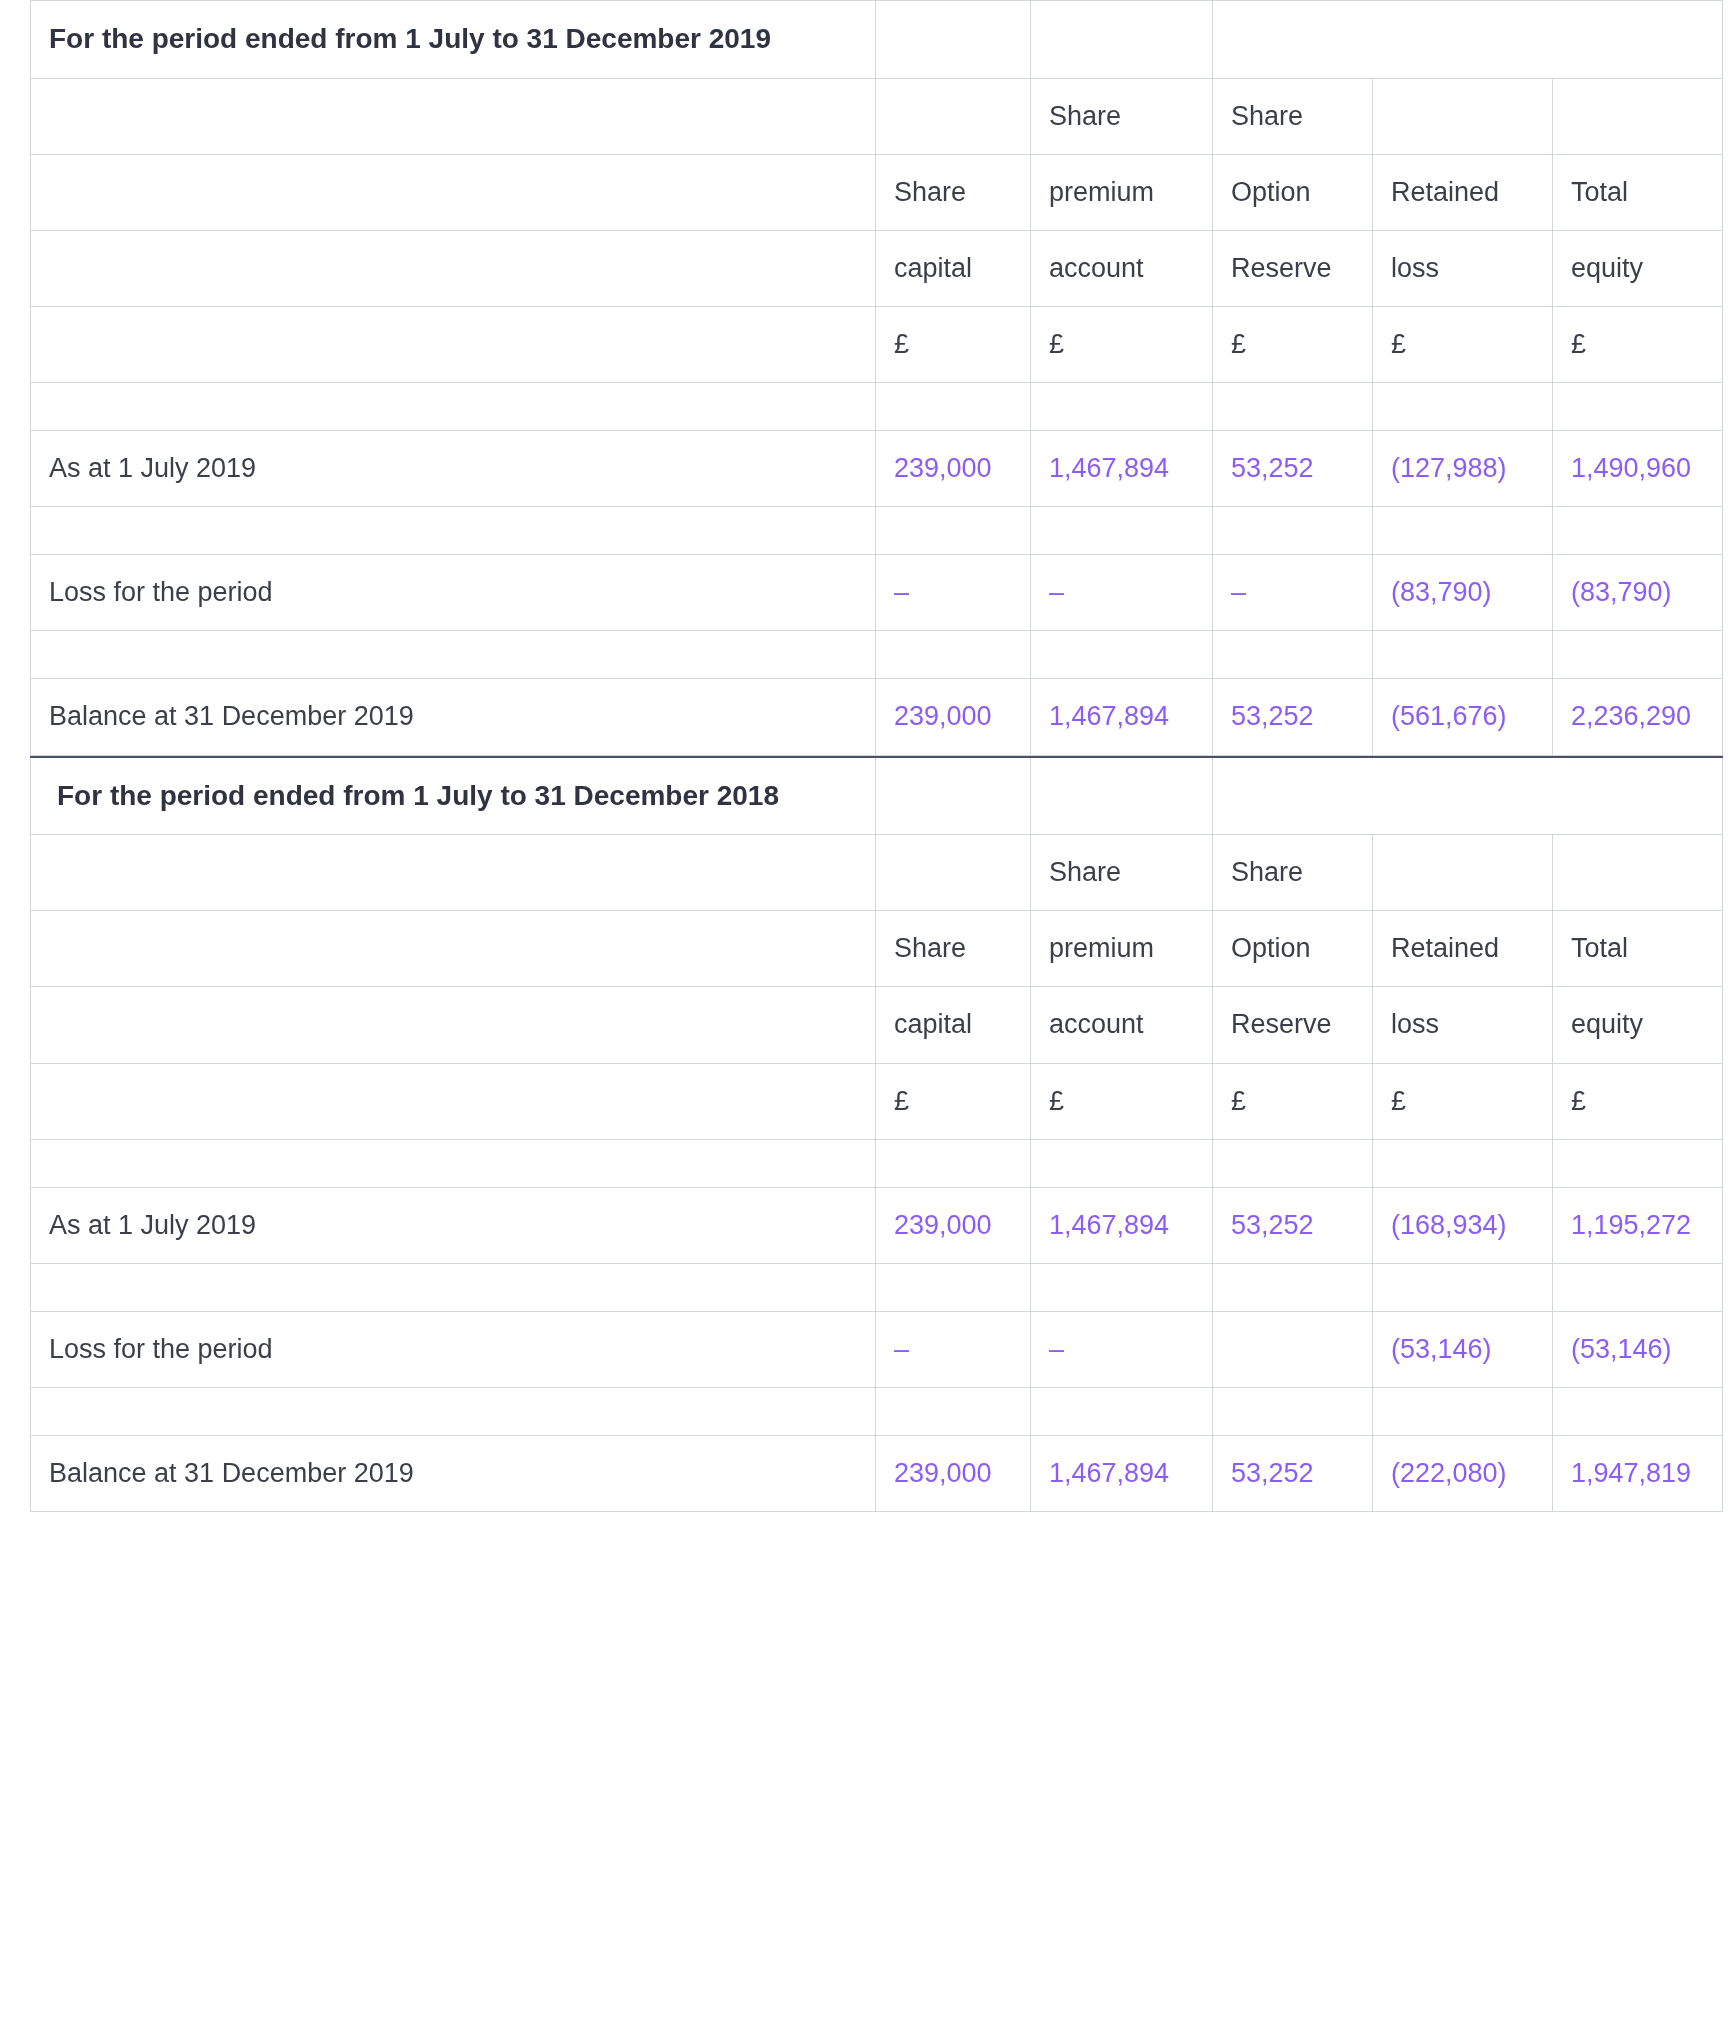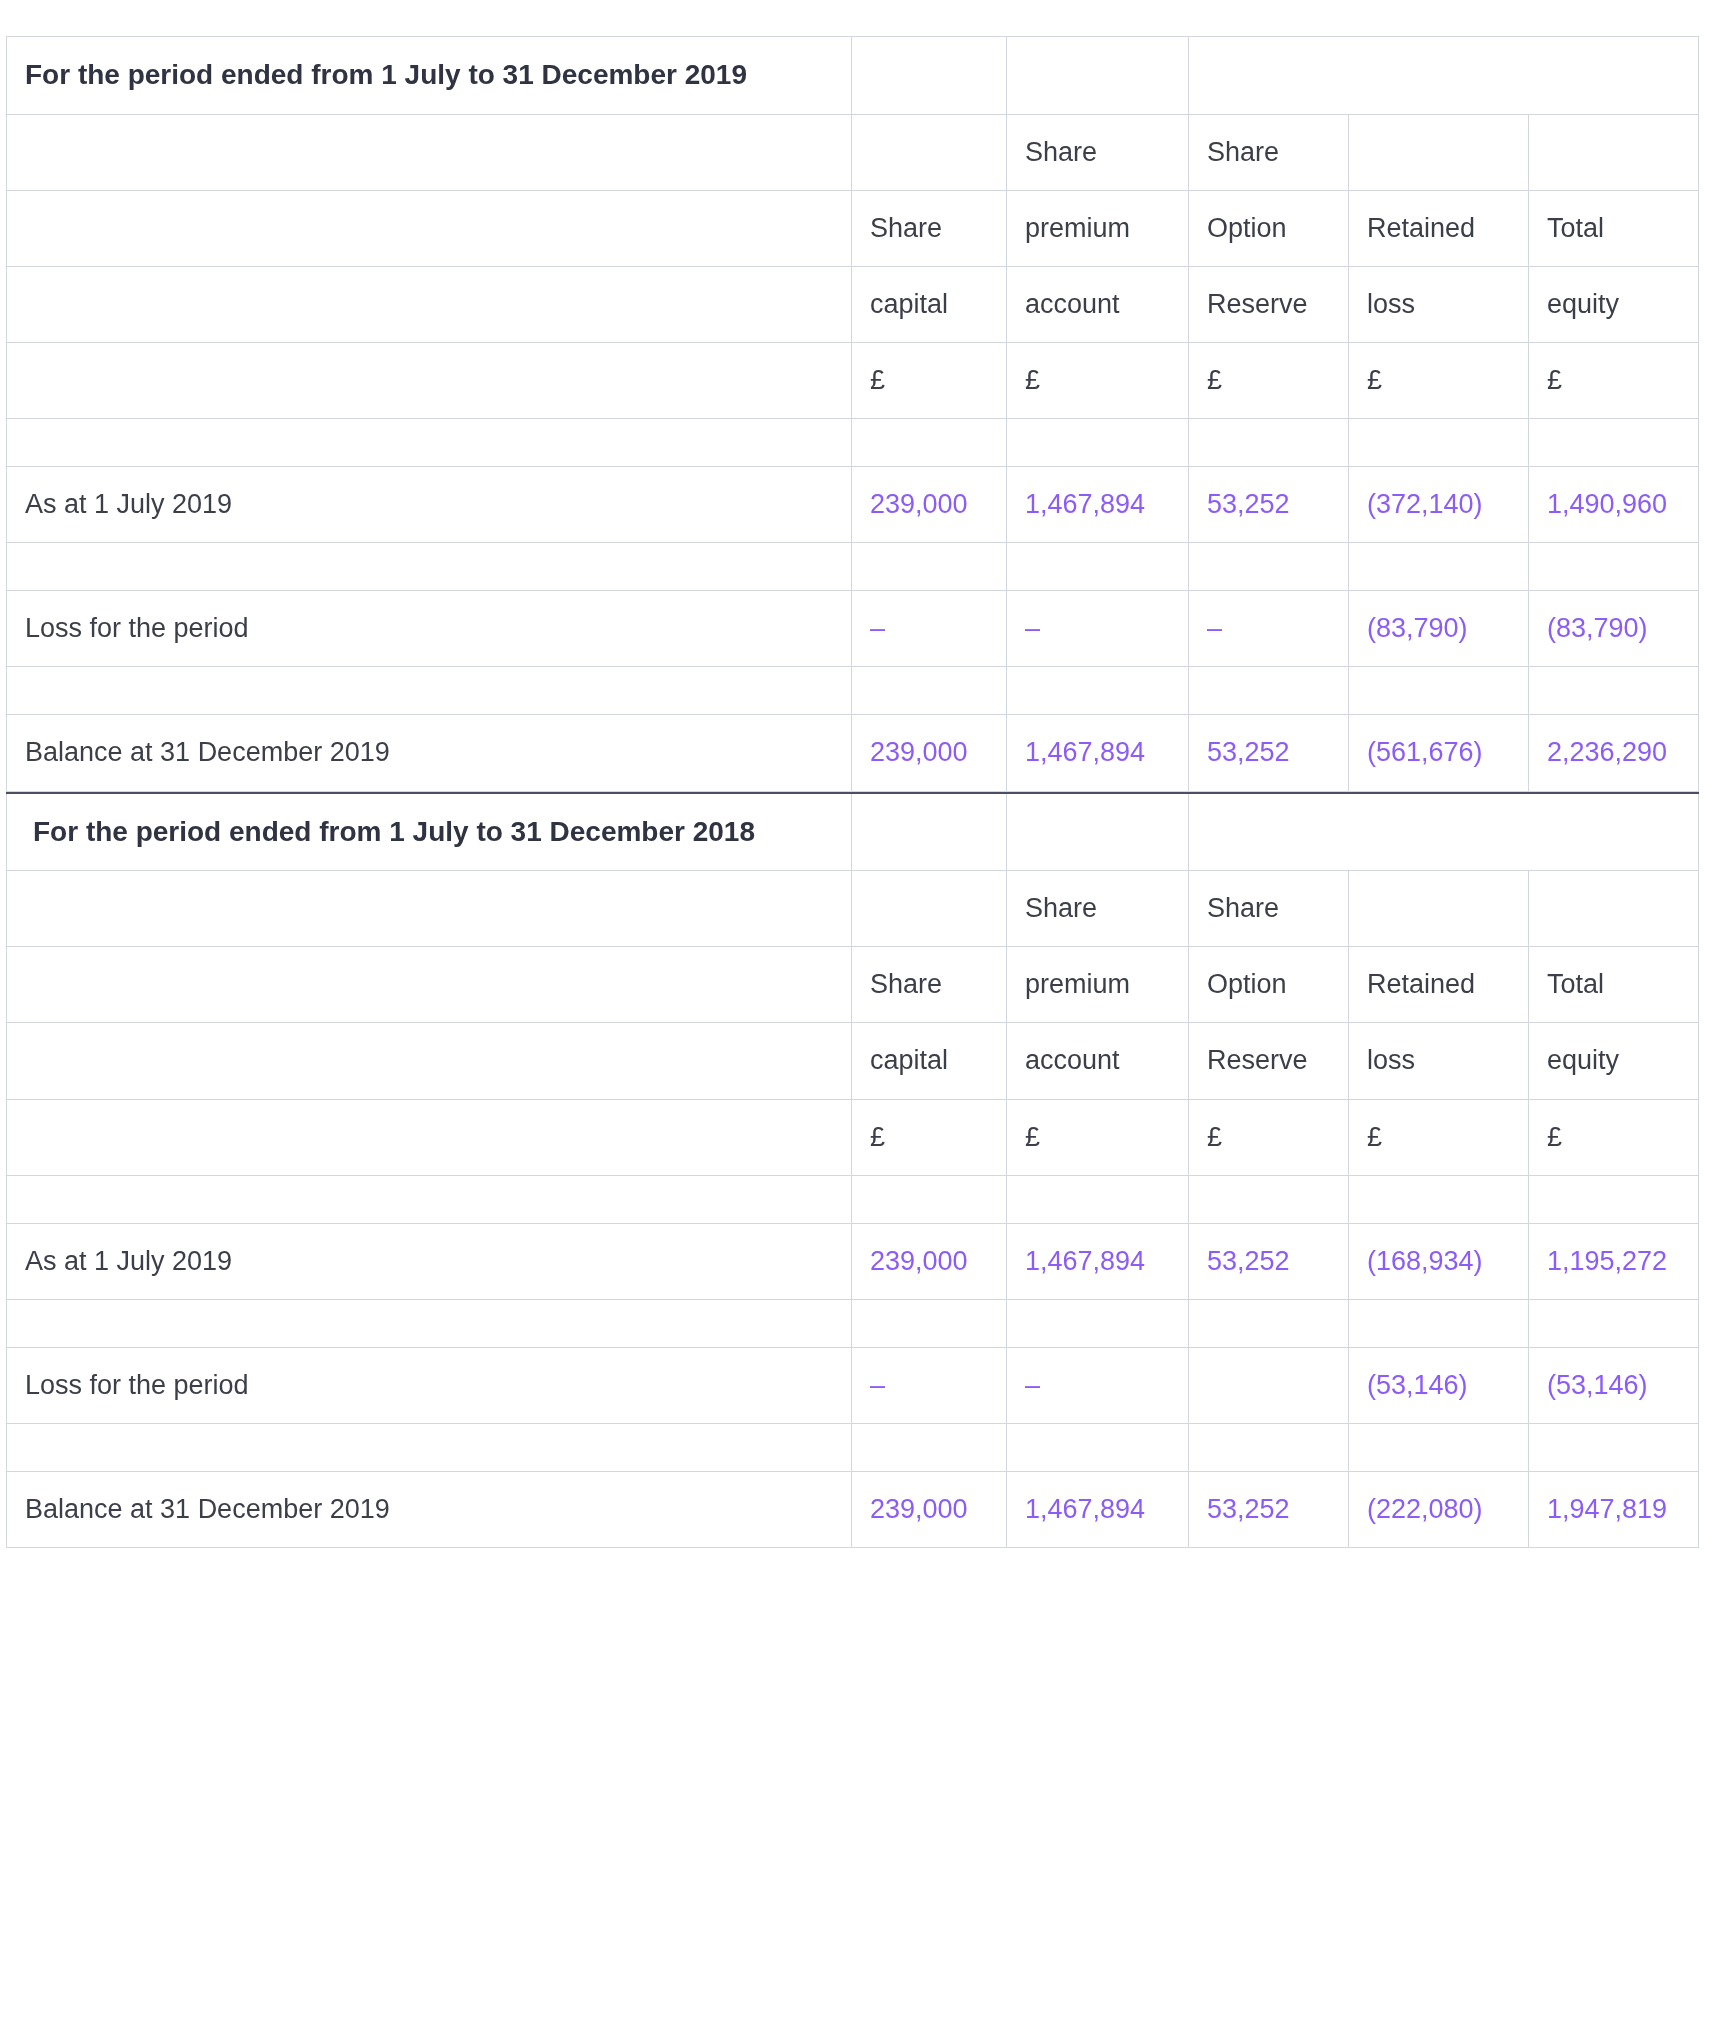--- a/index.html
+++ b/index.html
@@ -9,22 +9,21 @@
   }
   body {
     width: 1732px;
     font-family: "Liberation Sans", sans-serif;
     color: #3c3f4a;
     -webkit-font-smoothing: antialiased;
   }
   .page {
     width: 1700px;
     box-sizing: border-box;
-    padding: 0 22px 0 6px;
-    margin-top: 36px;
+    padding: 0 22px 0 30px;
   }
   table.equity {
     border-collapse: collapse;
     width: 1692px;
     table-layout: fixed;
     font-size: 27px;
   }
   table.equity td {
     border: 1px solid #d4d6dd;
     padding: 18px 14px 18px 18px;
@@ -132,21 +131,21 @@
         <td class="num"></td>
         <td class="num"></td>
         <td class="num"></td>
         <td class="num"></td>
       </tr>
       <tr>
         <td class="label">As at 1 July 2019</td>
         <td class="num">239,000</td>
         <td class="num">1,467,894</td>
         <td class="num">53,252</td>
-        <td class="num">(372,140)</td>
+        <td class="num">(127,988)</td>
         <td class="num">1,490,960</td>
       </tr>
       <tr>
         <td class="label"></td>
         <td class="num"></td>
         <td class="num"></td>
         <td class="num"></td>
         <td class="num"></td>
         <td class="num"></td>
       </tr>

